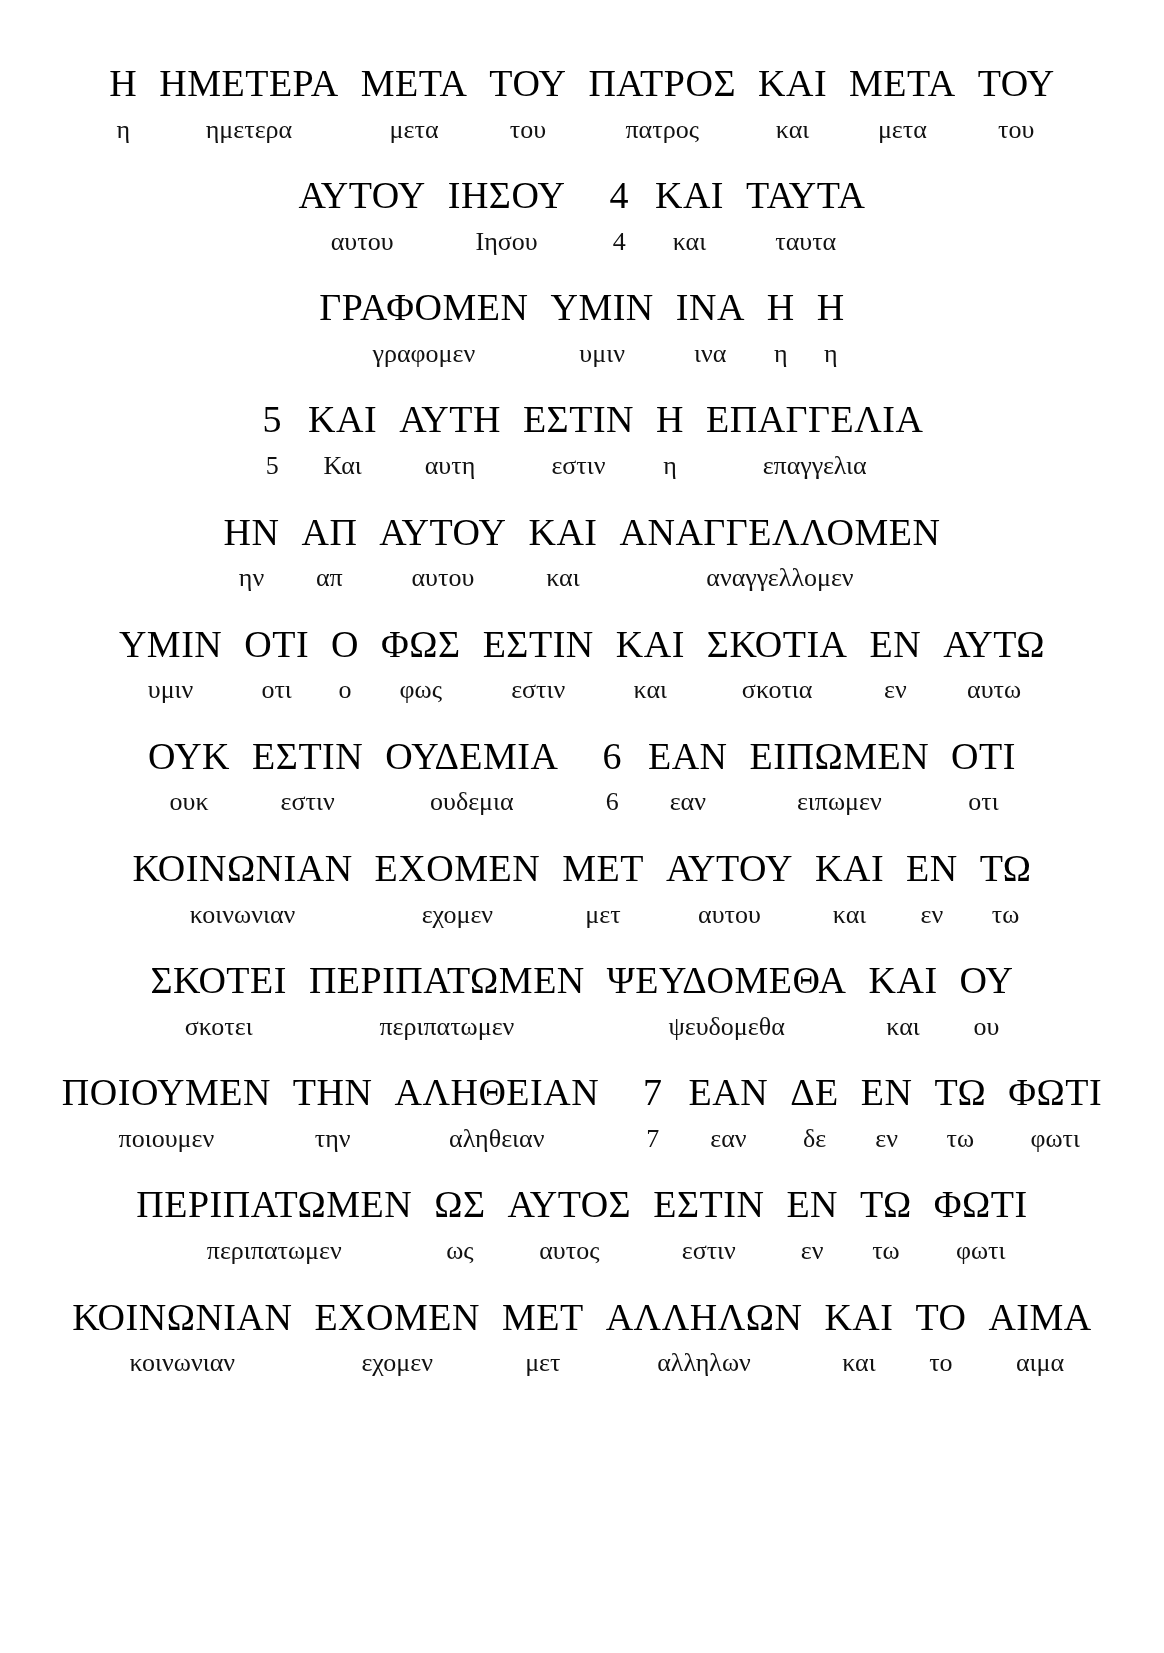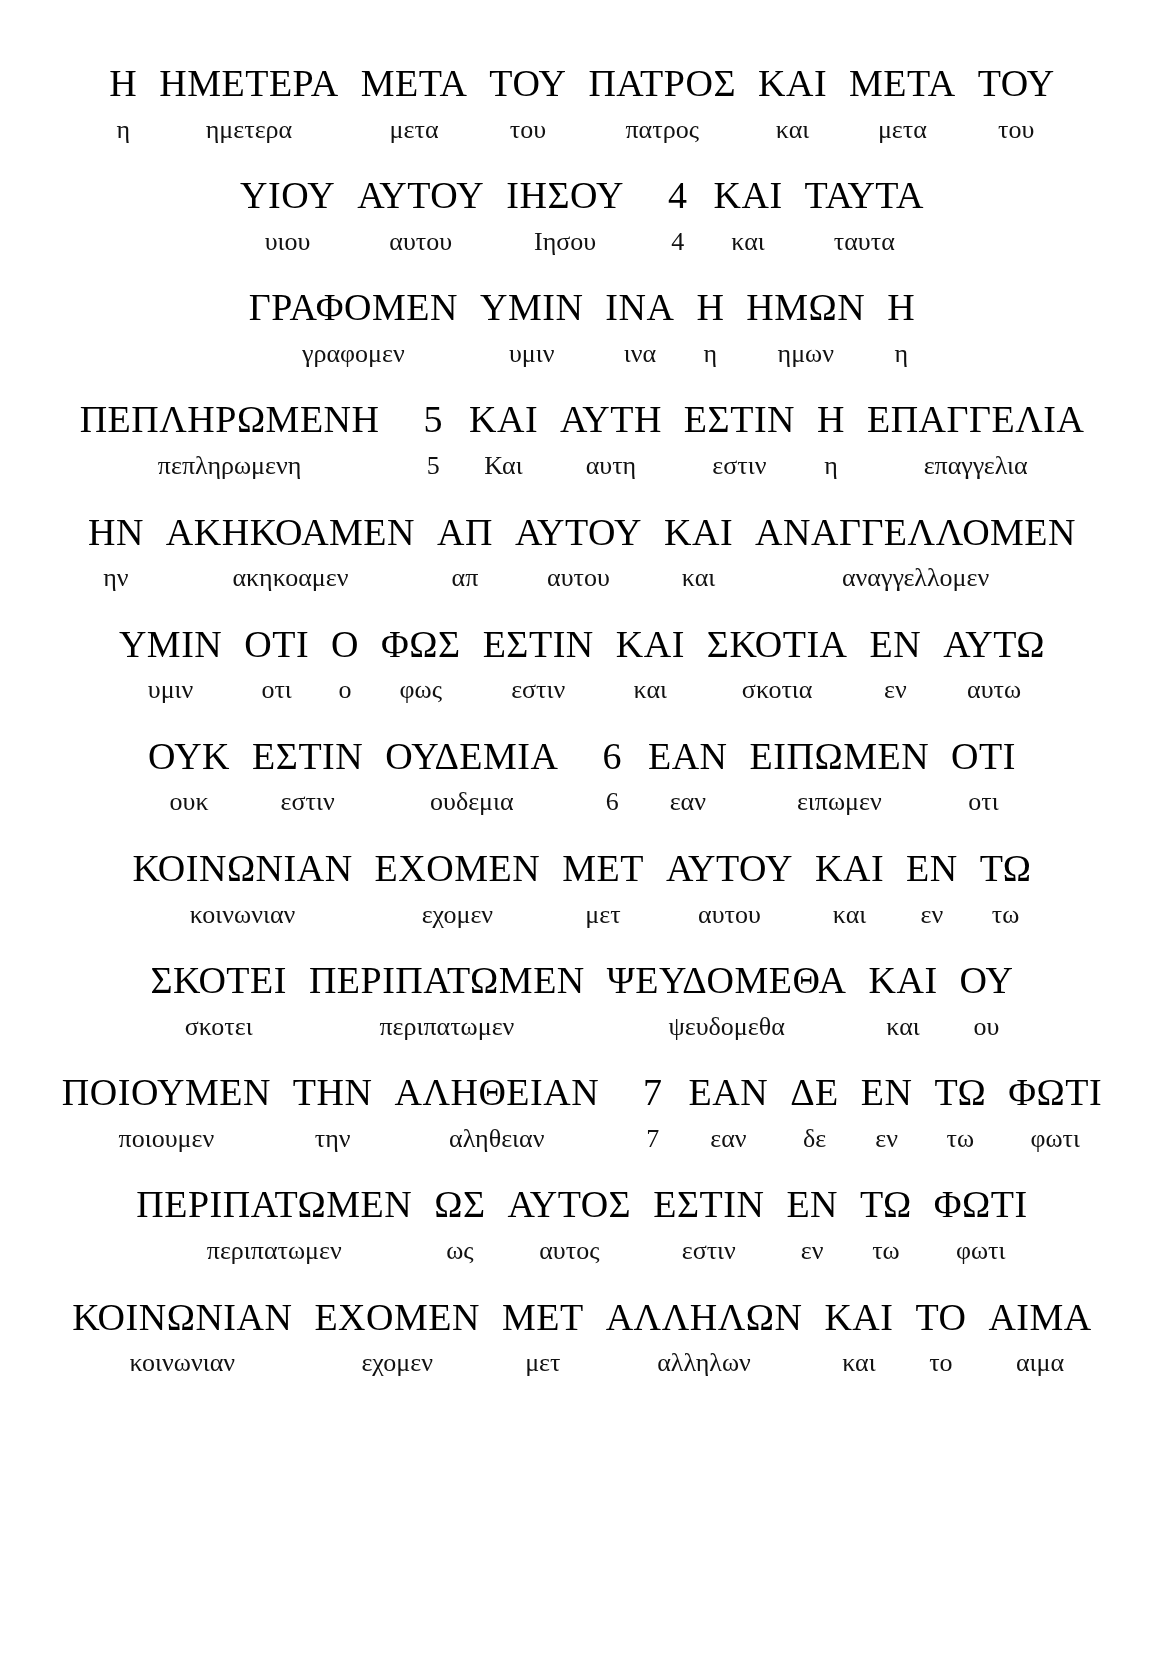--- a/index.html
+++ b/index.html
@@ -84,24 +84,20 @@
           <span class="maj">ΜΕΤΑ</span>
           <span class="min">μετα</span>
         </div>
         <div class="word-col">
           <span class="maj">ΤΟΥ</span>
           <span class="min">του</span>
         </div>
       </div>
       <div class="pair">
         <div class="word-col">
-          <span class="maj">ΥΙΟΥ</span>
-          <span class="min">υιου</span>
-        </div>
-        <div class="word-col">
           <span class="maj">ΑΥΤΟΥ</span>
           <span class="min">αυτου</span>
         </div>
         <div class="word-col">
           <span class="maj">ΙΗΣΟΥ</span>
           <span class="min">Ιησου</span>
         </div>
         <div class="word-col verse">
           <span class="maj">4</span>
           <span class="min">4</span>
@@ -126,33 +122,25 @@
         </div>
         <div class="word-col">
           <span class="maj">ΙΝΑ</span>
           <span class="min">ινα</span>
         </div>
         <div class="word-col">
           <span class="maj">Η</span>
           <span class="min">η</span>
         </div>
         <div class="word-col">
-          <span class="maj">ΗΜΩΝ</span>
-          <span class="min">ημων</span>
-        </div>
-        <div class="word-col">
           <span class="maj">Η</span>
           <span class="min">η</span>
         </div>
       </div>
       <div class="pair">
-        <div class="word-col">
-          <span class="maj">ΠΕΠΛΗΡΩΜΕΝΗ</span>
-          <span class="min">πεπληρωμενη</span>
-        </div>
         <div class="word-col verse">
           <span class="maj">5</span>
           <span class="min">5</span>
         </div>
         <div class="word-col">
           <span class="maj">ΚΑΙ</span>
           <span class="min">Και</span>
         </div>
         <div class="word-col">
           <span class="maj">ΑΥΤΗ</span>
@@ -168,24 +156,20 @@
         </div>
         <div class="word-col">
           <span class="maj">ΕΠΑΓΓΕΛΙΑ</span>
           <span class="min">επαγγελια</span>
         </div>
       </div>
       <div class="pair">
         <div class="word-col">
           <span class="maj">ΗΝ</span>
           <span class="min">ην</span>
-        </div>
-        <div class="word-col">
-          <span class="maj">ΑΚΗΚΟΑΜΕΝ</span>
-          <span class="min">ακηκοαμεν</span>
         </div>
         <div class="word-col">
           <span class="maj">ΑΠ</span>
           <span class="min">απ</span>
         </div>
         <div class="word-col">
           <span class="maj">ΑΥΤΟΥ</span>
           <span class="min">αυτου</span>
         </div>
         <div class="word-col">

